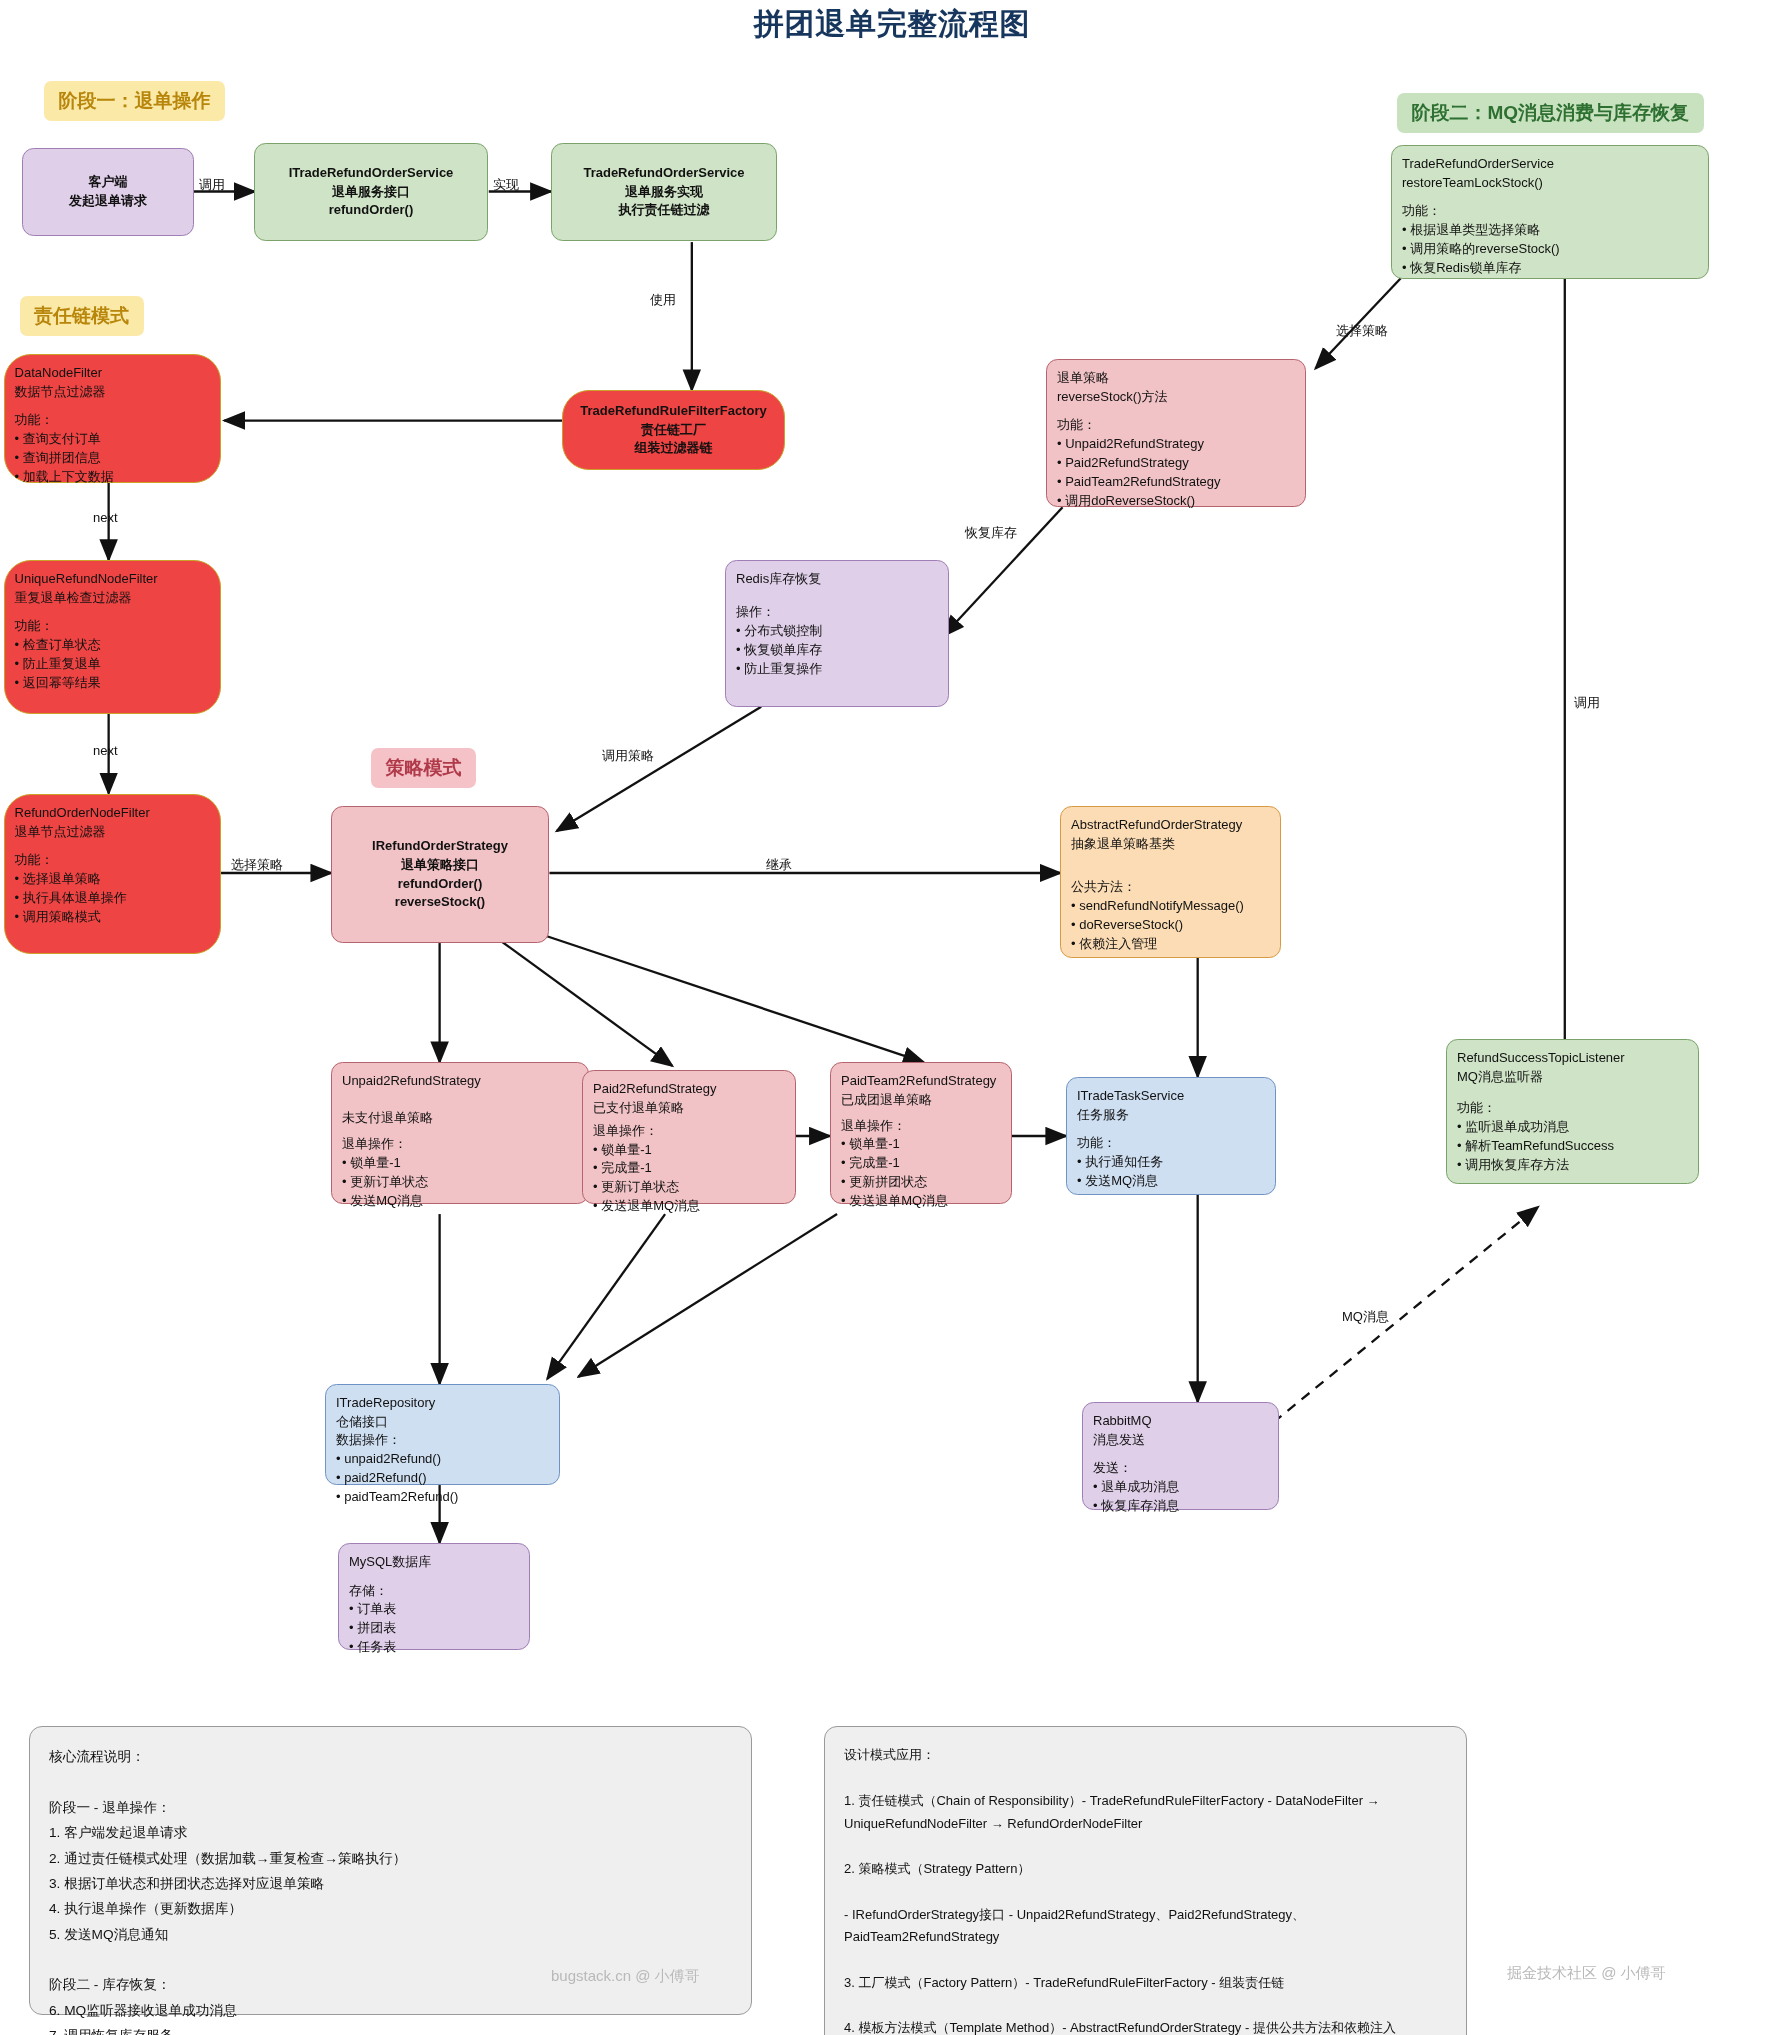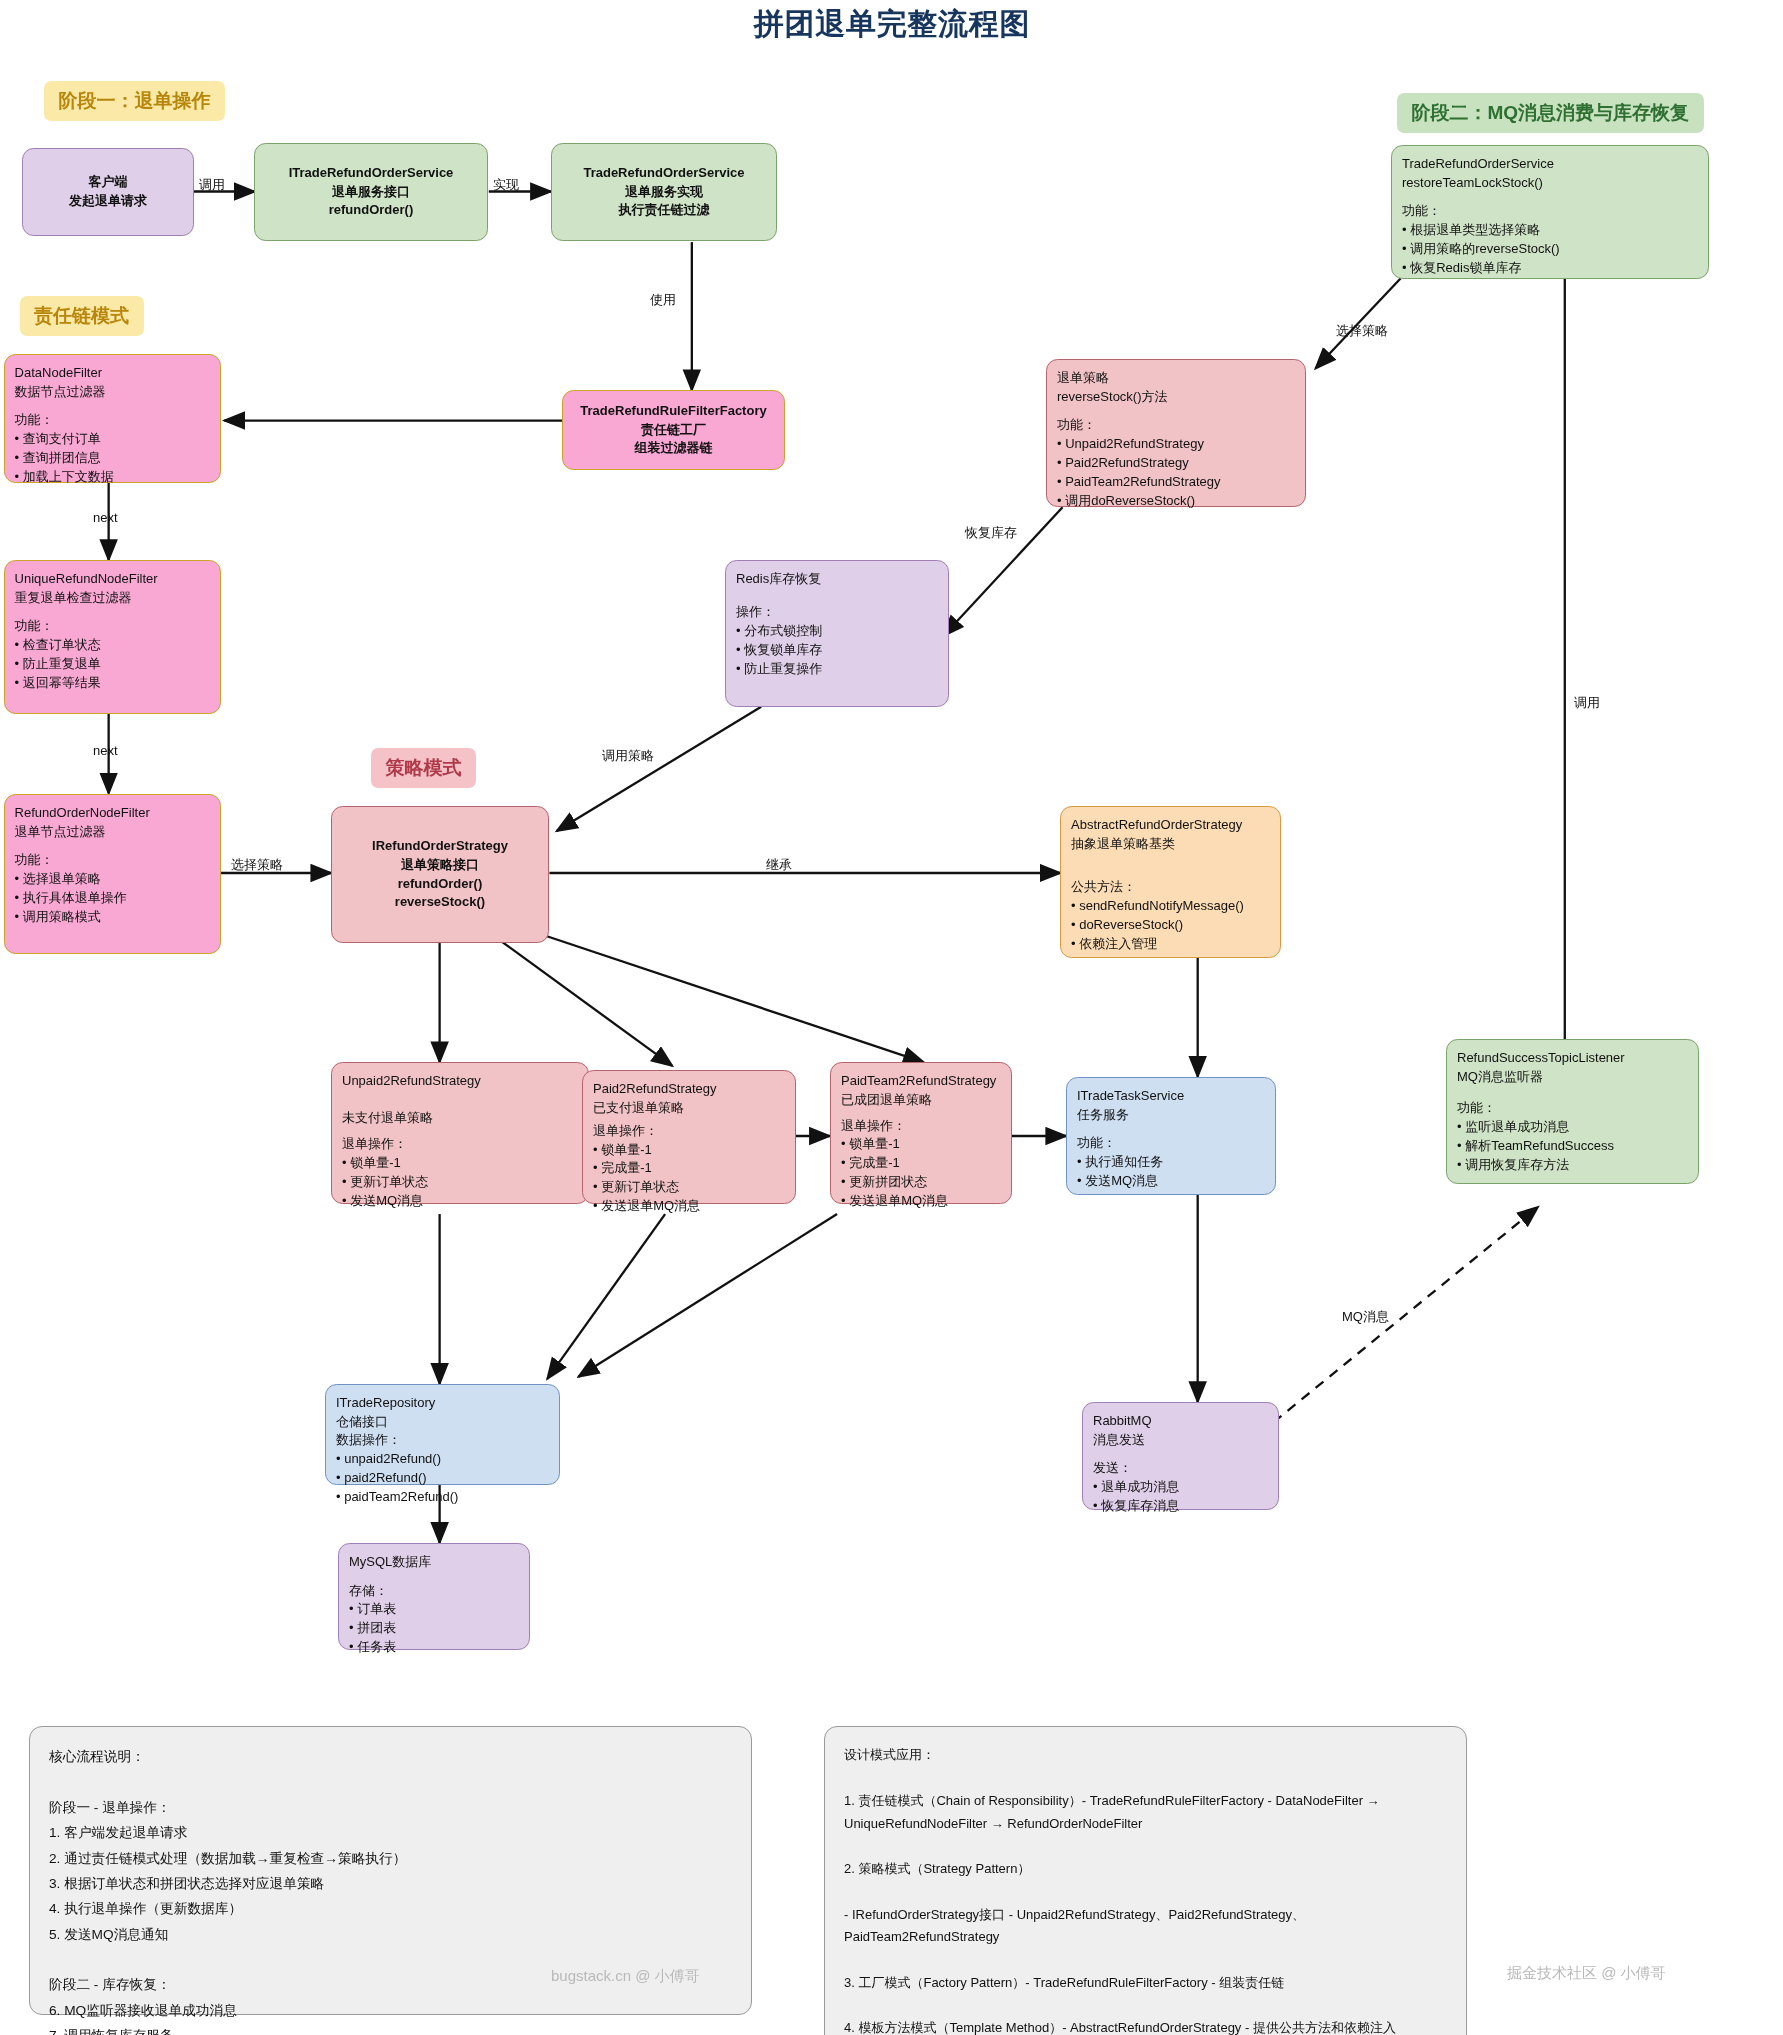--- a/index.html
+++ b/index.html
@@ -18,21 +18,21 @@
   .node{position:absolute;border-radius:11.6px;border:1.4px solid #888;
         box-sizing:border-box;padding:8.7px 10px;font-size:13px;line-height:1.45;}
   .node .n-title{white-space:pre-line;}
   .node .n-body{white-space:pre-line;}
   .node.center{display:flex;flex-direction:column;align-items:center;justify-content:center;
                text-align:center;font-weight:bold;}
   .node.center .n-title{white-space:pre-line;}
 
   .c-purple{background:#dfcfe8;border-color:#9f7fb5;}
   .c-green {background:#cfe3c6;border-color:#7aa36a;}
-  .c-yellow{background:#f9a8d4;border-color:#c9a227;}
+  .c-yellow{background:#ef4444;border-color:#c9a227;border-radius:27px;}
   .c-red   {background:#f2c3c6;border-color:#b5636c;}
   .c-orange{background:#fbdcb4;border-color:#d79a42;}
   .c-blue  {background:#cfdff2;border-color:#6f93c4;}
 
   .legend{position:absolute;border-radius:13px;border:1.4px solid #9a9a9a;background:#efefef;
           box-sizing:border-box;padding:17.3px 19px;font-size:13.7px;line-height:1.85;
           white-space:pre-line;}
 
   .edge-label{position:absolute;font-size:13px;color:#111;background:transparent;white-space:nowrap;}
 

